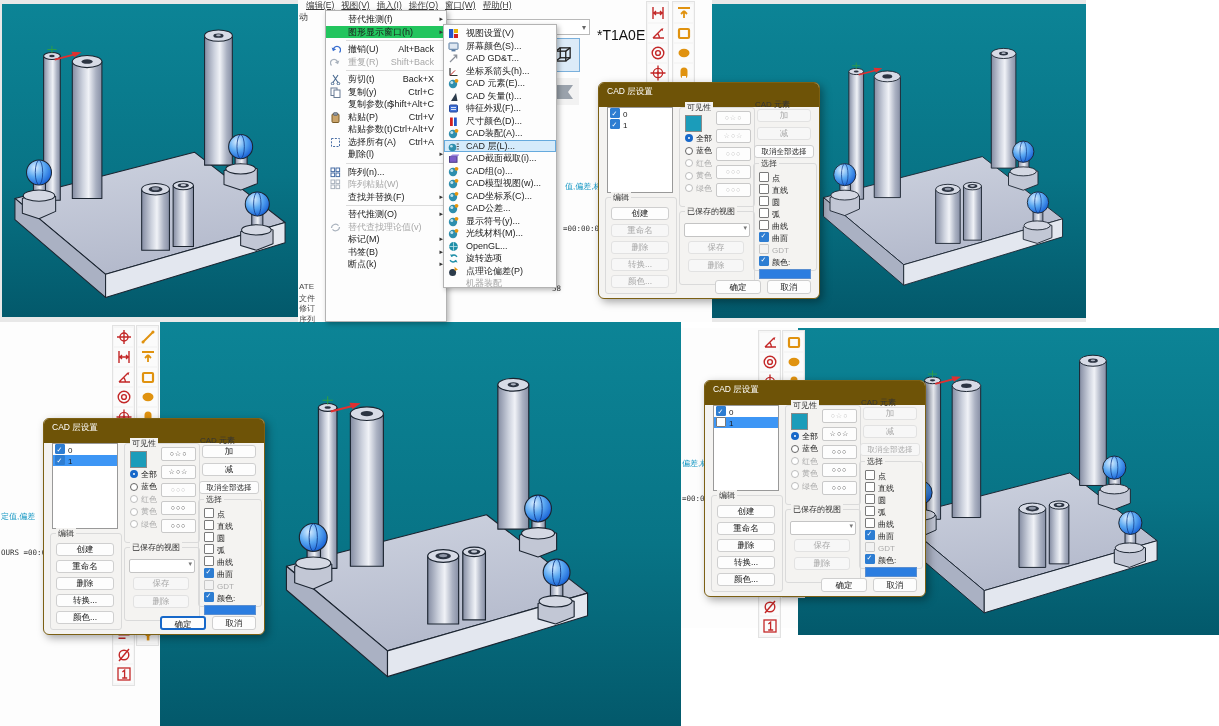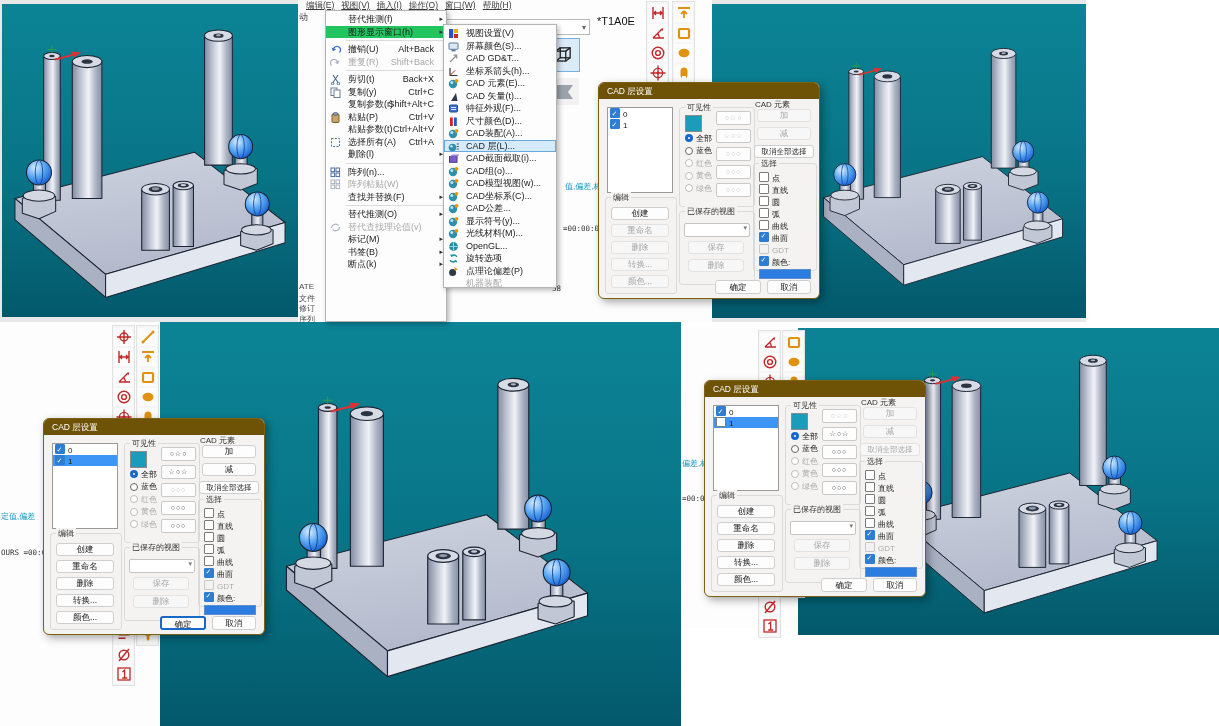--- a/index.html
+++ b/index.html
@@ -11,40 +11,40 @@
   .whitebg{position:absolute;background:#fdfdfd;}
   
   #menubar{position:absolute;left:306px;top:0;height:10px;overflow:hidden;font-size:8.5px;color:#3a3a3a;white-space:nowrap;}
   #menubar span{margin-right:7px;text-decoration:underline;text-decoration-thickness:0.5px;}
   .frag{position:absolute;font-size:8px;color:#444;white-space:nowrap;z-index:6;}
   .frag.cyan{color:#1698c4;}
   .frag.mono{font-family:"DejaVu Sans Mono","Liberation Mono",monospace;font-size:7.5px;color:#333;}
   
   #ery-combo{position:absolute;left:444px;top:12px;width:146px;height:16px;background:#fff;border:1px solid #b9b9b9;z-index:3;font-size:9px;color:#222;line-height:15px;padding-left:4px;box-sizing:border-box;margin-top:7px;}
   #ery-combo .chev{position:absolute;right:3px;top:0;color:#666;font-size:8px;}
-  #doc-title{position:absolute;left:597px;top:15px;font-size:11px;color:#111;z-index:3;}
+  #doc-title{position:absolute;left:597px;top:27px;font-size:14px;color:#111;z-index:3;}
   .sqbtn{position:absolute;z-index:3;display:flex;align-items:center;justify-content:center;box-sizing:border-box;}
   
   .menu{position:absolute;background:#fdfdfd;border:1px solid #b3b3b3;box-shadow:2px 2px 5px rgba(0,0,0,0.28);
         font-size:9px;color:#1c1c1c;z-index:8;overflow:hidden;padding-top:2px;box-sizing:border-box;}
   .mi{height:12.5px;line-height:12.5px;position:relative;padding-left:22px;padding-right:16px;white-space:nowrap;}
   .mi .sc{position:absolute;right:12px;}
   .mi .ar{position:absolute;right:3px;font-size:7px;color:#333;}
   .mi.hl{background:#22c55e;}
   .mi.sel{background:#d5ebfb;outline:1px solid #66aadd;outline-offset:-1px;}
   .mi.dis{color:#a8a8a8;}
   .mi .ic{position:absolute;left:4px;top:1px;width:11px;height:11px;}
   .msep{height:1px;background:#dcdcdc;margin:2px 3px 2px 20px;}
   
   .tcol{position:absolute;display:flex;flex-direction:column;gap:2px;padding:2px 1px;background:#f6f6f6;border:1px solid #e2e2e2;z-index:5;}
   .ticon{width:19px;height:18px;display:flex;align-items:center;justify-content:center;background:#fbfbfb;}
   
   .dlg{position:absolute;width:220px;height:215px;background:#f4f3f1;border:1px solid #7c6014;border-radius:6px;
        box-shadow:3px 3px 9px rgba(0,0,0,0.35);z-index:20;font-size:8.5px;color:#1a1a1a;}
-  .dlg .tb{height:16px;background:#6e5307;border-radius:5px 5px 0 0;color:#fff;font-size:8.5px;line-height:16px;padding-left:8px;}
+  .dlg .tb{height:24px;background:#6e5307;border-radius:5px 5px 0 0;color:#fff;font-size:8.5px;line-height:16px;padding-left:8px;}
   .btn{position:absolute;background:#fdfdfd;border:1px solid #cfcfcf;border-radius:3px;text-align:center;color:#1a1a1a;box-sizing:border-box;}
   .btn.dis{color:#a8a8a8;background:#f7f7f7;border-color:#e2e2e2;}
   .btn.focus{border:2px solid #1768c9;}
   .grp{position:absolute;border:1px solid #dadada;border-radius:3px;}
   .grp .gl{position:absolute;top:-6px;left:5px;background:#f4f3f1;padding:0 2px;font-size:8px;color:#333;white-space:nowrap;}
   .gl2{position:absolute;font-size:8px;color:#333;}
   .lst{position:absolute;background:#fff;border:1px solid #999;overflow:hidden;}
   .lrow{height:11px;line-height:11px;padding-left:2px;font-size:8px;white-space:nowrap;}
   .lrow.sel{background:#3d96f5;}
   .cb{display:inline-block;width:8px;height:8px;border:1px solid #7a7a7a;background:#fff;vertical-align:-1px;margin-right:3px;border-radius:1px;position:relative;}

